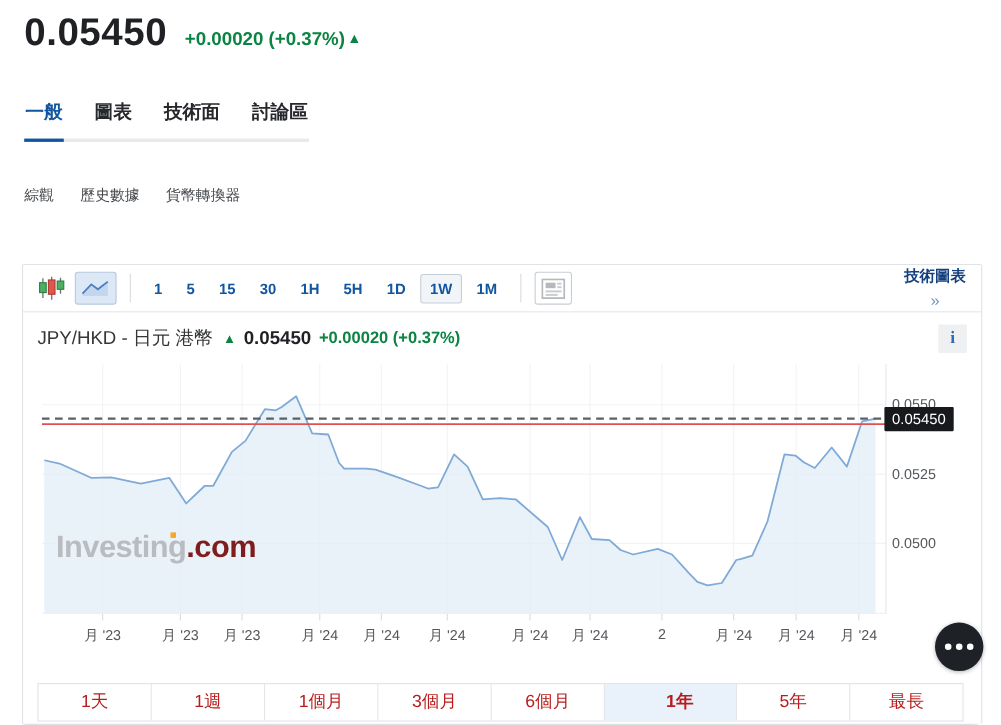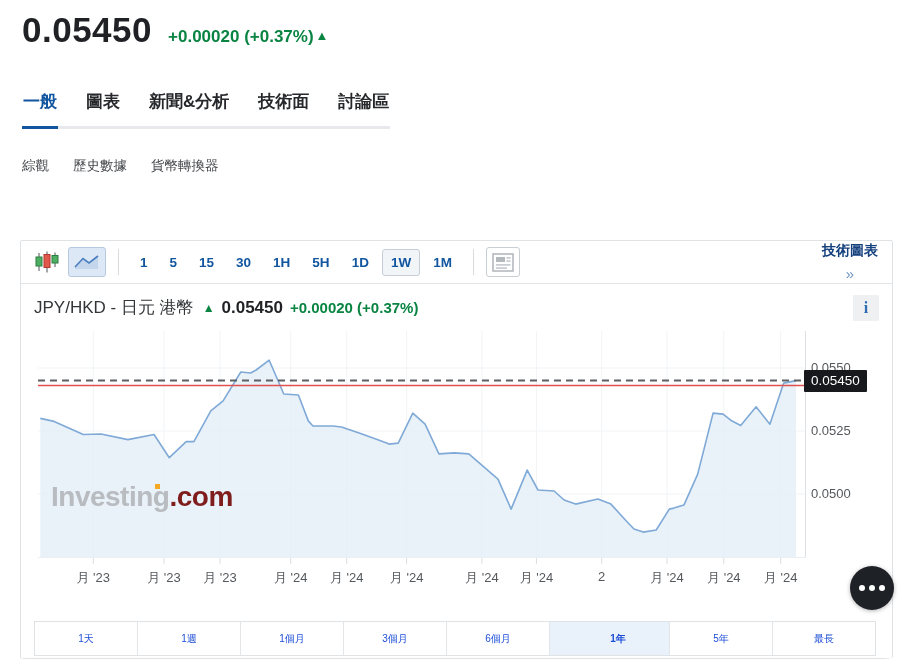--- a/index.html
+++ b/index.html
@@ -10,21 +10,21 @@
   
   .quote-header { padding:10px 0 0 22px; }
   .price-row { display:flex; align-items:baseline; gap:16px; }
   .big-price { font-size:35px; font-weight:700; color:#1f2124; letter-spacing:0.5px; }
   .price-change { font-size:17px; font-weight:700; color:#0a8442; }
   .price-tri { font-size:13px; color:#0a8442; position:relative; top:-2px; margin-left:2px; }
   .status-row { margin-top:19px; display:flex; align-items:center; gap:7px; font-size:13px; color:#5a6069; }
   .clock-icon { display:inline-flex; }
 
   
-  .tabs { margin:40px 0 4px 22px; display:inline-flex; gap:27px; border-bottom:3px solid #e7e9ec; }
+  .tabs { margin:40px 0 16px 22px; display:inline-flex; gap:27px; border-bottom:3px solid #e7e9ec; }
   .tab { font-size:17px; font-weight:700; color:#26282b; padding:0 1px 13px; cursor:pointer; }
   .tab.on { color:#1256a0; border-bottom:3px solid #1256a0; margin-bottom:-3px; }
   .subtabs { margin:24px 0 0 22px; display:flex; gap:24px; }
   .subtab { font-size:13.5px; color:#45484c; cursor:pointer; }
 
   
   .widget { position:absolute; left:20px; top:240px; width:873px; height:419px;
             border:1px solid #dfe3e6; border-radius:2px; background:#fff; }
   .toolbar { height:43px; display:flex; align-items:center; border-bottom:1px solid #e3e6e9; padding:0 14px 0 13px; }
   .icon-btn { display:flex; align-items:center; justify-content:center; cursor:pointer; background:#fff;
@@ -56,21 +56,21 @@
   .x-label { position:absolute; top:238px; font-size:13px; color:#55585c; transform:translateX(-50%); white-space:nowrap; }
   .price-tag { position:absolute; left:783px; background:#17191c; color:#fff; font-size:13.5px;
                padding:3px 7px 4px; border-radius:1px; }
   .watermark { position:absolute; left:30px; top:150px; font-size:28px; letter-spacing:-0.5px; user-select:none; }
   .wm-bold { font-weight:700; color:#b8bbbf; }
   .wm-light { color:#7f1d1d;font-weight:bold; }
   .wm-dot { position:absolute; left:104px; top:3px; width:5px; height:5px; background:#f6a823; }
 
   .range-row { position:absolute; left:13px; right:16px; bottom:2px; height:35px; display:flex;
                border:1px solid #dfe3e6; background:#fff; }
-  .range-btn { flex:1; border:none; background:transparent; font-family:inherit; font-size:10px; color:#1d4ed8;
+  .range-btn { flex:1; border:none; background:transparent; font-family:inherit; font-size:16px; color:#b91c1c;
                cursor:pointer; border-left:1px solid #e3e6e9; }
   .range-btn:first-child { border-left:none; }
   .range-btn.on { background:#e9f1fb; font-weight:700;padding-left:17px; }
 
   .more-circle { position:absolute; left:850px; top:566px; width:44px; height:44px; border-radius:50%;
                  background:#1e2227; display:flex; align-items:center; justify-content:center; gap:4px;
                  cursor:pointer; box-shadow:0 1px 4px rgba(0,0,0,0.3); }
   .more-dot { width:6px; height:6px; border-radius:50%; background:#fff; }
 </style>
 </head>
@@ -83,21 +83,20 @@
     <div class="price-row">
       <span class="big-price">0.05450</span>
       <span class="price-change"><span>+0.00020  (+0.37%)</span><span class="price-tri">▲</span></span>
     </div>
   </div>
 
   
   <div class="tabs">
     <div class="tab on">一般</div>
     <div class="tab">圖表</div>
-    <div class="tab">新聞&amp;分析</div>
     <div class="tab">技術面</div>
     <div class="tab">討論區</div>
   </div>
 
   
   <div class="subtabs">
     <div class="subtab">綜觀</div>
     <div class="subtab">歷史數據</div>
     <div class="subtab">貨幣轉換器</div>
   </div>

